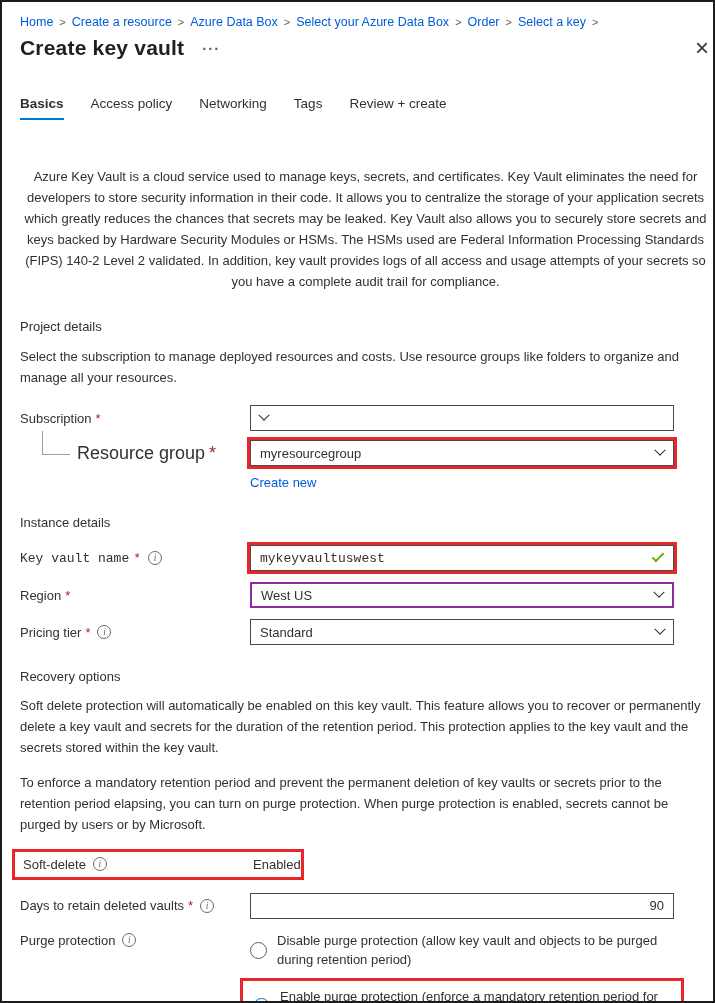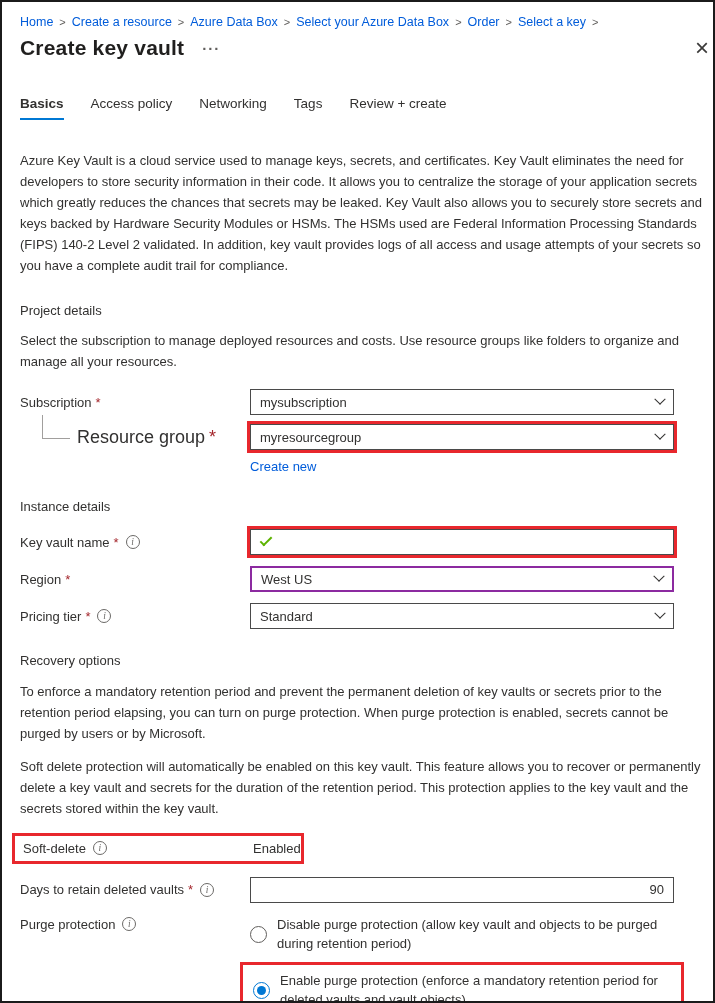--- a/index.html
+++ b/index.html
@@ -19,21 +19,21 @@
   .ellipsis { margin-left: 18px; color: #605e5c; font-size: 15px; letter-spacing: 1px; cursor: pointer; }
   .ellipsis::before { content: "\00B7\00B7\00B7"; font-weight: bold; }
   .close-x { margin-left: auto; color: #3b3a39; font-size: 24px; line-height: 20px; font-weight: 300; cursor: pointer; padding: 0 2px; }
   .close-x::before { content: "\00D7"; }
   
   .tabs { display: flex; gap: 27px; margin-top: 36px; font-size: 13.5px; }
   .tab { padding-bottom: 7px; cursor: pointer; color: #323130; border-bottom: 2px solid transparent; }
   .tab.active { font-weight: bold; border-bottom-color: #0078d4; }
   
   .para { font-size: 13px; line-height: 1.62; color: #323130; }
-  .intro { margin-top: 30px; }
+  .intro { margin-top: 46px; text-align: center; }
   .section-h { font-size: 13px; margin-top: 27px; color: #323130; }
   .section-desc { margin-top: 12px; }
   
   .form-row { display: flex; align-items: center; margin-top: 11px; }
   .label-col { width: 230px; flex-shrink: 0; font-size: 13px; display: flex; align-items: center; }
   .req { color: #a4262c; margin-left: 4px; }
   .field-col { width: 424px; }
   .field {
     height: 26px; border: 1px solid #4a4a4a; background: #fff; padding: 0 9px;
     font-size: 13px; display: flex; align-items: center; cursor: pointer;
@@ -107,21 +107,20 @@
   <div class="section-h">Project details</div>
   <p class="para section-desc">Select the subscription to manage deployed resources and costs. Use resource groups like folders to organize and manage all your resources.</p>
 
   <div class="form-row" style="margin-top:17px;">
     <div class="label-col">
       <span>Subscription</span>
       <span class="req">*</span>
     </div>
     <div class="field-col">
       <div class="field">
-        <span class="val">mysubscription</span>
         <span class="chev"></span>
       </div>
     </div>
   </div>
 
   <div class="form-row" style="margin-top:9px;">
     <div class="rg-label-wrap">
       <span class="connector"></span>
       <span class="rg-label">
         <span>Resource group</span>
@@ -138,28 +137,29 @@
 
   <div class="form-row" style="margin-top:4px;">
     <div class="label-col"></div>
     <div class="field-col">
       <a class="link">Create new</a>
     </div>
   </div>
 
   <div class="section-h" style="margin-top:24px;">Instance details</div>
 
-  <div class="form-row" style="margin-top:15px;">
+  <div class="form-row" style="margin-top:15px;font-family:Liberation Mono, monospace;">
     <div class="label-col">
       <span>Key vault name</span>
       <span class="req">*</span>
       <span class="info-i"></span>
     </div>
     <div class="field-col">
       <div class="field red-outline">
+        <span class="val">mykeyvaultuswest</span>
         <span class="check-icon"></span>
       </div>
     </div>
   </div>
 
   <div class="form-row">
     <div class="label-col">
       <span>Region</span>
       <span class="req">*</span>
     </div>
@@ -179,22 +179,22 @@
     </div>
     <div class="field-col">
       <div class="field">
         <span class="val">Standard</span>
         <span class="chev"></span>
       </div>
     </div>
   </div>
 
   <div class="section-h" style="margin-top:24px;">Recovery options</div>
+  <p class="para" style="margin-top:11px;">Soft delete protection will automatically be enabled on this key vault. This feature allows you to recover or permanently delete a key vault and secrets for the duration of the retention period. This protection applies to the key vault and the secrets stored within the key vault.</p>
   <p class="para" style="margin-top:13px;">To enforce a mandatory retention period and prevent the permanent deletion of key vaults or secrets prior to the retention period elapsing, you can turn on purge protection. When purge protection is enabled, secrets cannot be purged by users or by Microsoft.</p>
-  <p class="para" style="margin-top:11px;">Soft delete protection will automatically be enabled on this key vault. This feature allows you to recover or permanently delete a key vault and secrets for the duration of the retention period. This protection applies to the key vault and the secrets stored within the key vault.</p>
 
   <div class="soft-row">
     <div class="soft-label">
       <span>Soft-delete</span>
       <span class="info-i"></span>
     </div>
     <span class="soft-val">Enabled</span>
   </div>
 
   <div class="form-row" style="margin-top:13px;text-align:right;">

